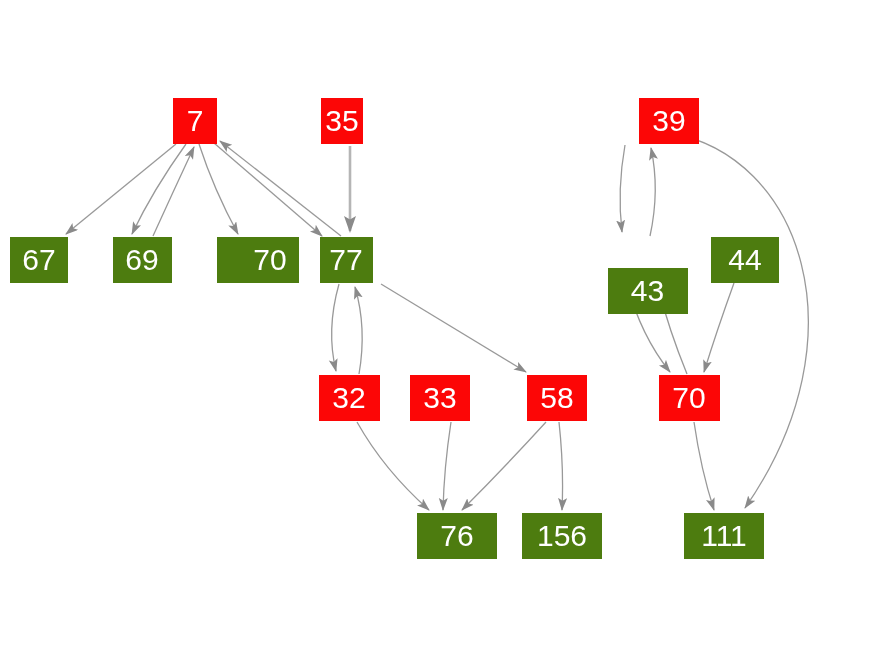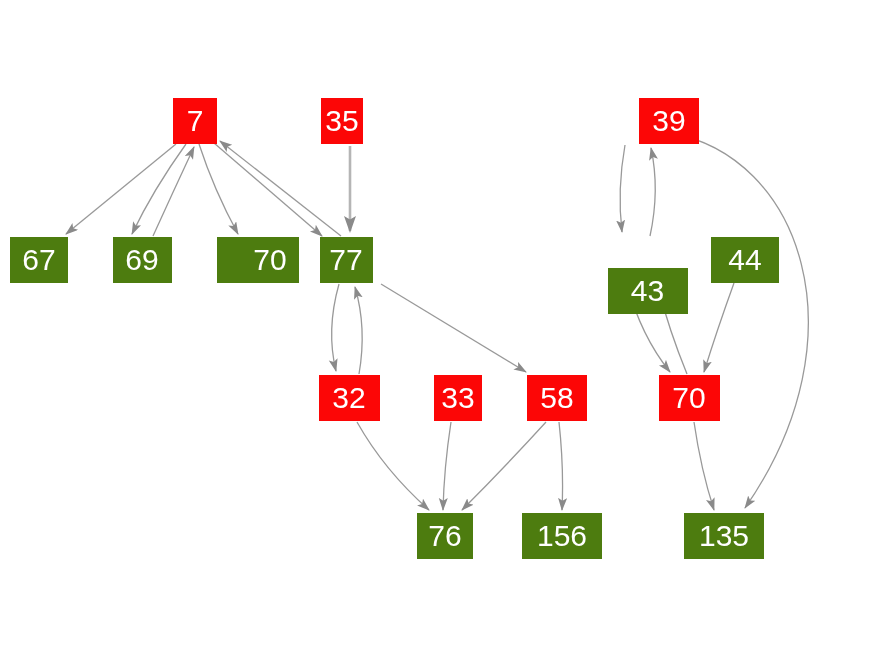--- a/index.html
+++ b/index.html
@@ -66,20 +66,20 @@
       <div class="node red" style="left: 173px; top: 98px; width: 44px;">7</div>
       <div class="node red" style="left: 321px; top: 98px; width: 42px;">35</div>
       <div class="node red" style="left: 639px; top: 98px; width: 60px;">39</div>
       <div class="node blue" style="left: 10px; top: 237px; width: 58px;">67</div>
       <div class="node blue" style="left: 112.5px; top: 237px; width: 59px;">69</div>
       <div class="node blue" style="left: 217px; top: 237px; width: 58px; padding-left: 24px;">70</div>
       <div class="node blue" style="left: 319.5px; top: 237px; width: 53px;">77</div>
       <div class="node blue" style="left: 607.5px; top: 237px; width: 80px; margin-top: 31px;">43</div>
       <div class="node blue" style="left: 711px; top: 237px; width: 68px;">44</div>
       <div class="node red" style="left: 318.5px; top: 375px; width: 61px;">32</div>
-      <div class="node red" style="left: 434px; top: 375px; width: 48px;">33</div>
+      <div class="node red" style="left: 410px; top: 375px; width: 60px;">33</div>
       <div class="node red" style="left: 527px; top: 375px; width: 60px;">58</div>
       <div class="node red" style="left: 658.5px; top: 375px; width: 61px;">70</div>
-      <div class="node blue" style="left: 417px; top: 513px; width: 56px;">76</div>
+      <div class="node blue" style="left: 417px; top: 513px; width: 80px;">76</div>
       <div class="node blue" style="left: 522px; top: 513px; width: 80px;">156</div>
-      <div class="node blue" style="left: 684px; top: 513px; width: 80px;">135</div>
+      <div class="node blue" style="left: 684px; top: 513px; width: 80px;">111</div>
     </div>
 </div>
 
 </body></html>

